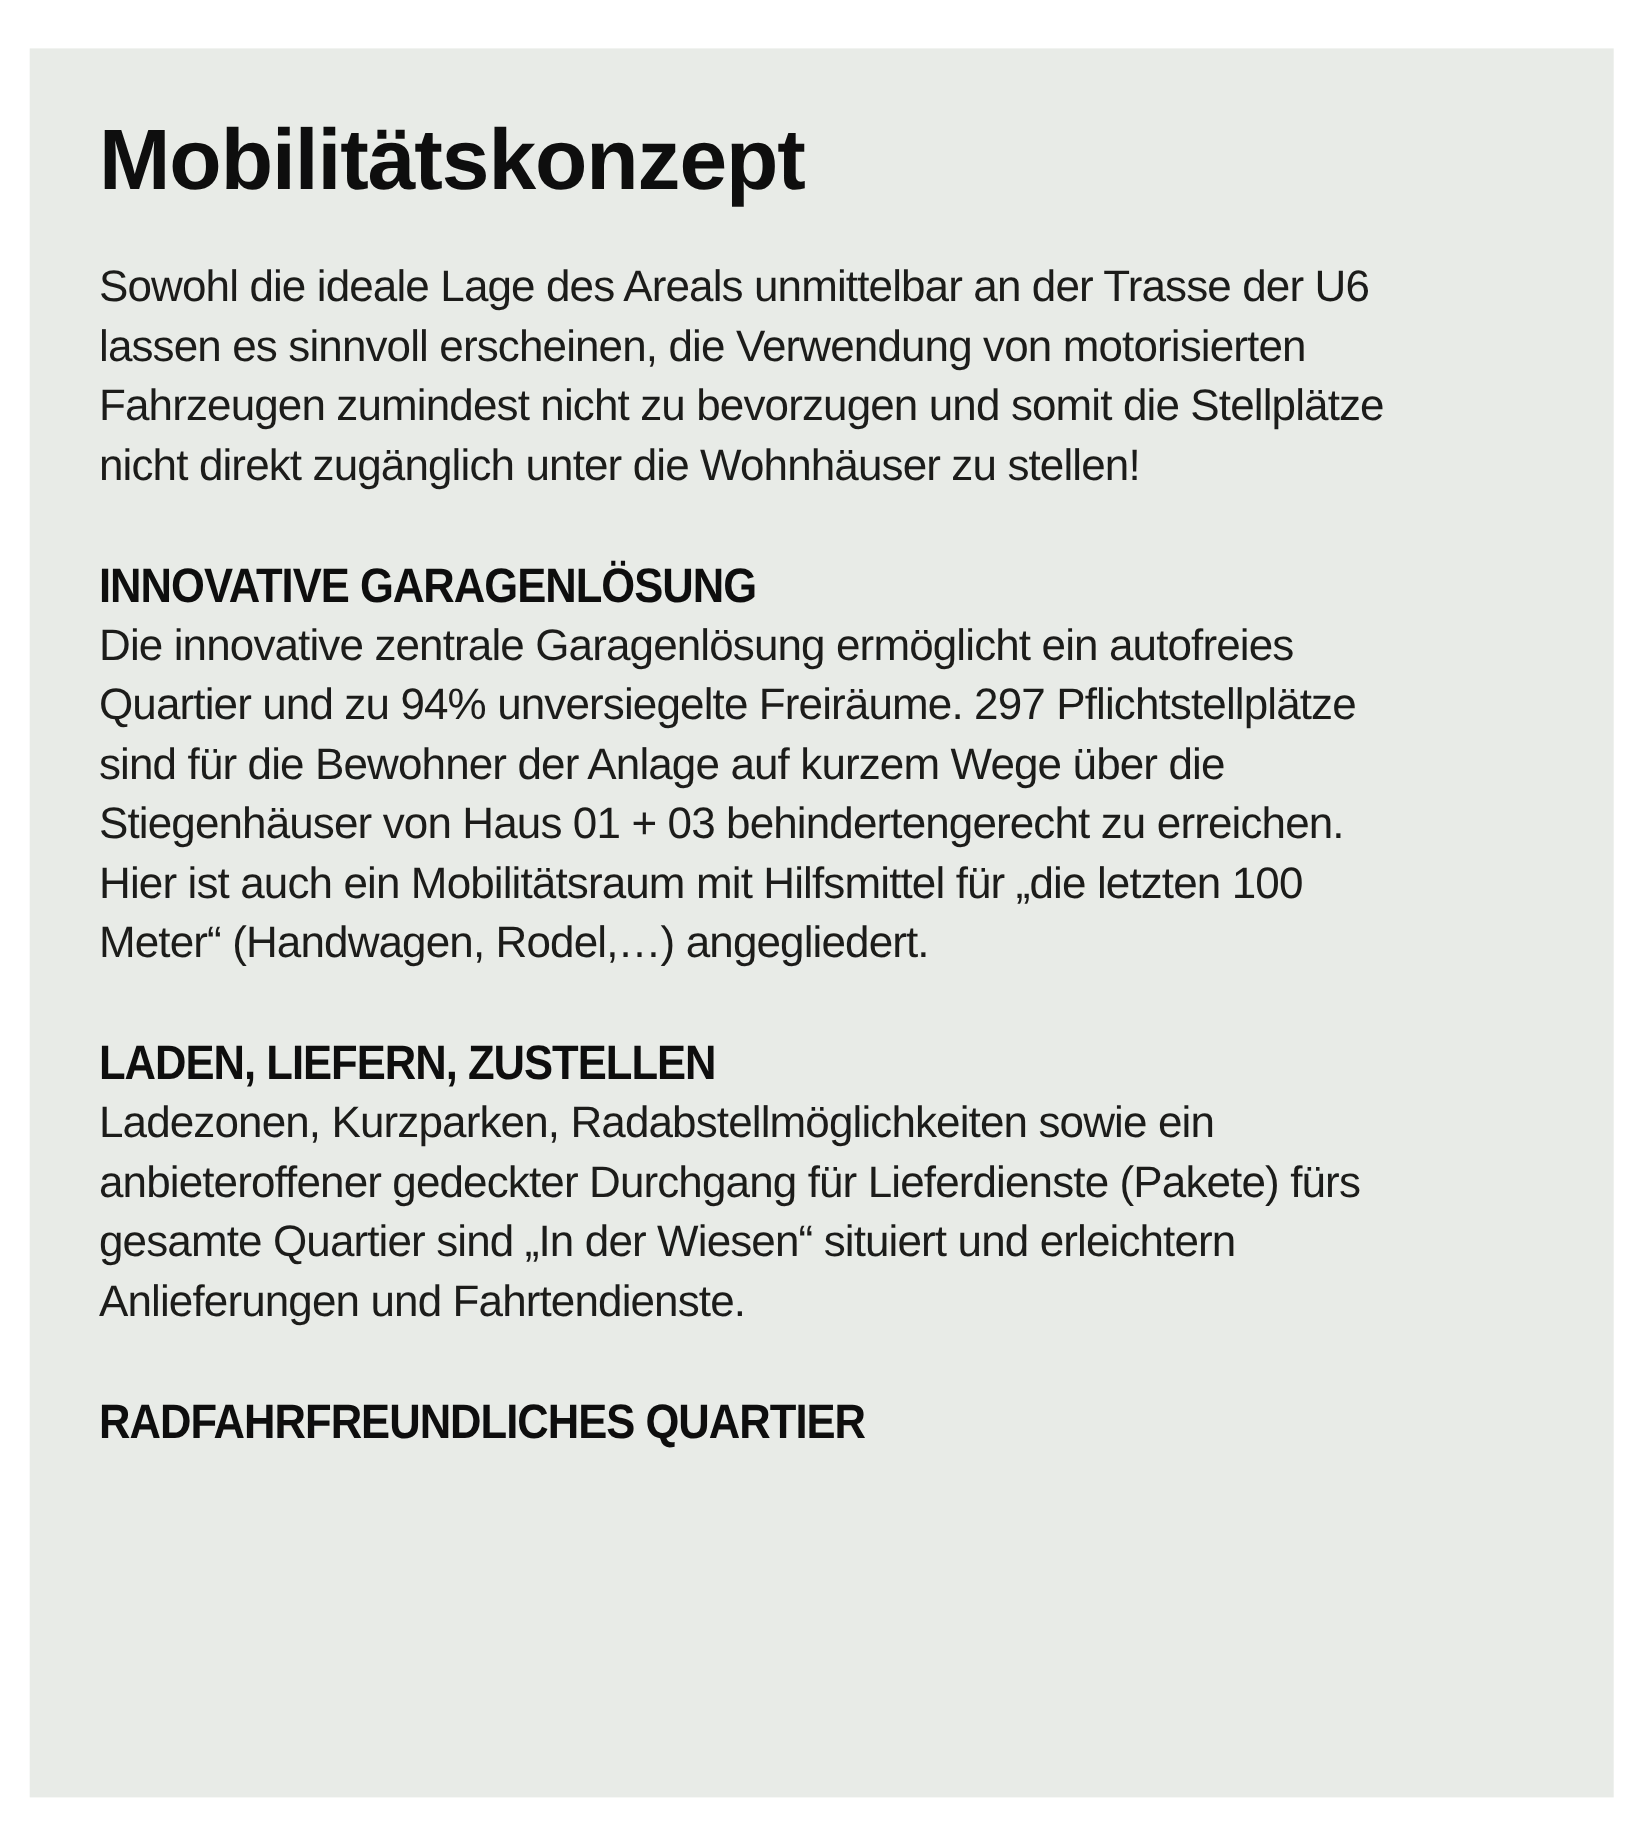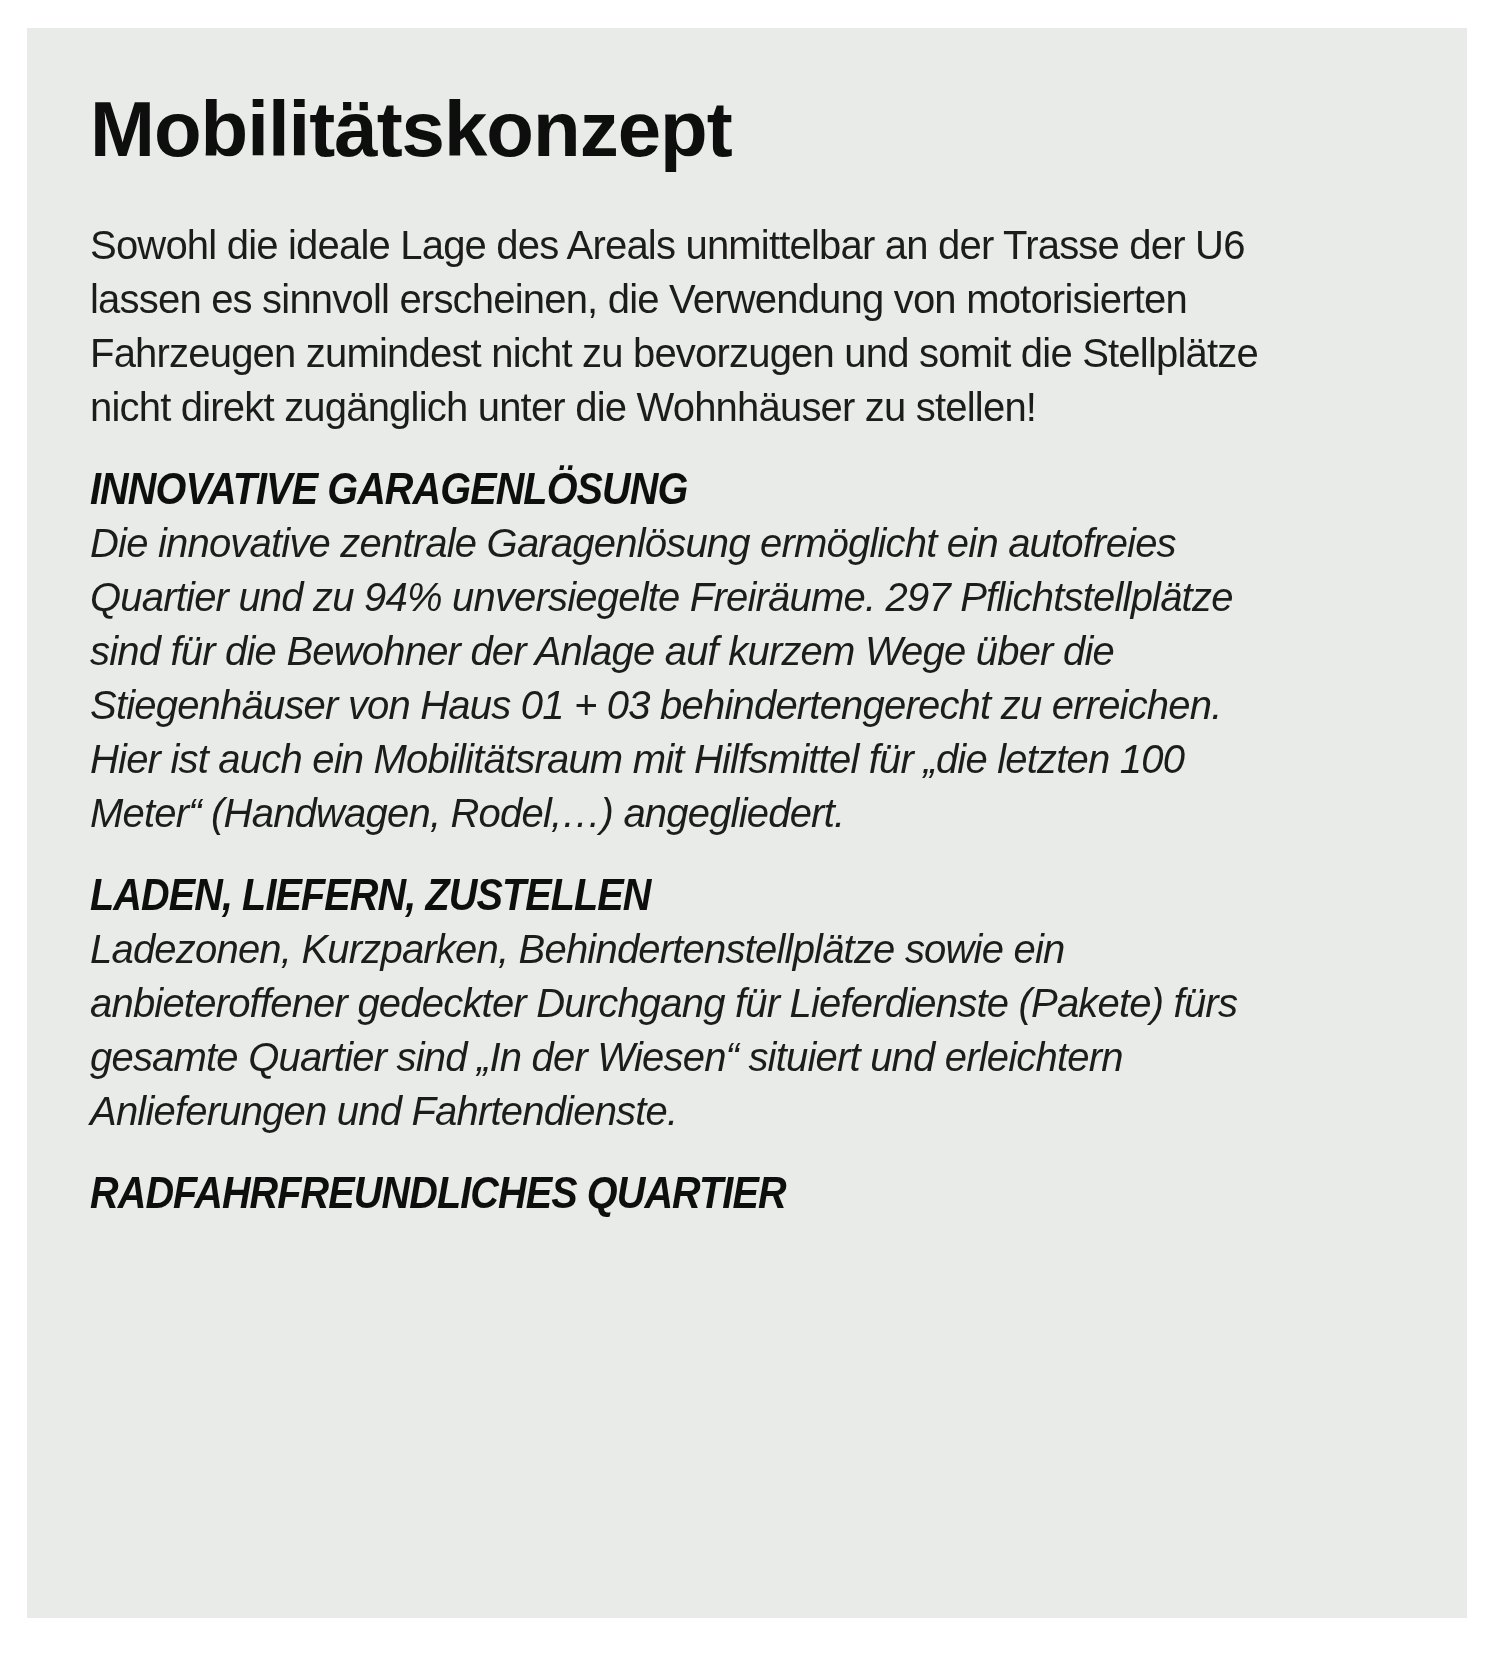--- a/index.html
+++ b/index.html
@@ -11,21 +11,21 @@
     position: relative;
     width: 1500px;
     height: 1660px;
     background: #ffffff;
     font-family: "Liberation Sans", sans-serif;
     overflow: hidden;
   }
   .panel {
     position: absolute;
     left: 27px;
-    top: 28px;
+    top: 44px;
     width: 1440px;
     height: 1590px;
     background: #e8ebe7;
     box-sizing: border-box;
     padding: 58px 27px 0 63px;
   }
   .title {
     margin: 0 0 46px 0;
     font-size: 78px;
     line-height: 86px;
@@ -39,22 +39,21 @@
     line-height: 54px;
     font-weight: 400;
     letter-spacing: -0.8px;
     color: #1c1c1a;
     white-space: pre-line;
   }
   .intro {
     margin-bottom: 5px;
   }
   .section {
-    margin-top: 28px;
-    font-style: italic;
+    margin-top: 56px;
   }
   .section-heading {
     margin: 0;
     font-size: 44px;
     line-height: 54px;
     font-weight: 700;
     letter-spacing: -1px;
     color: #0e0e0e;
     transform: scaleX(0.9);
     transform-origin: 0 50%;
@@ -79,21 +78,21 @@
       <p class="paragraph">Die innovative zentrale Garagenlösung ermöglicht ein autofreies
 Quartier und zu 94% unversiegelte Freiräume. 297 Pflichtstellplätze
 sind für die Bewohner der Anlage auf kurzem Wege über die
 Stiegenhäuser von Haus 01 + 03 behindertengerecht zu erreichen.
 Hier ist auch ein Mobilitätsraum mit Hilfsmittel für „die letzten 100
 Meter“ (Handwagen, Rodel,…) angegliedert.</p>
     </div>
 
     <div class="section">
       <h2 class="section-heading">LADEN, LIEFERN, ZUSTELLEN</h2>
-      <p class="paragraph">Ladezonen, Kurzparken, Behindertenstellplätze sowie ein
+      <p class="paragraph">Ladezonen, Kurzparken, Radabstellmöglichkeiten sowie ein
 anbieteroffener gedeckter Durchgang für Lieferdienste (Pakete) fürs
 gesamte Quartier sind „In der Wiesen“ situiert und erleichtern
 Anlieferungen und Fahrtendienste.</p>
     </div>
 
     <div class="section">
       <h2 class="section-heading">RADFAHRFREUNDLICHES QUARTIER</h2>
     </div>
 
   </div>

